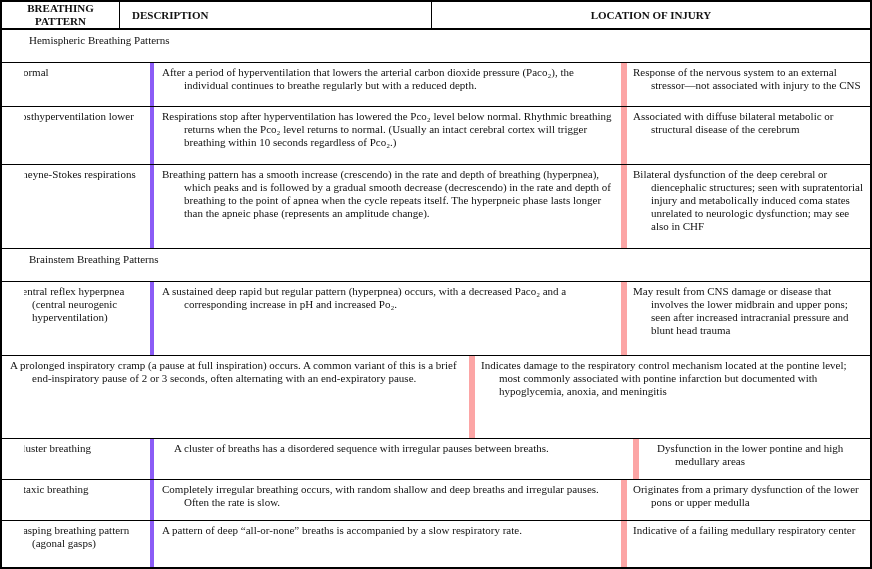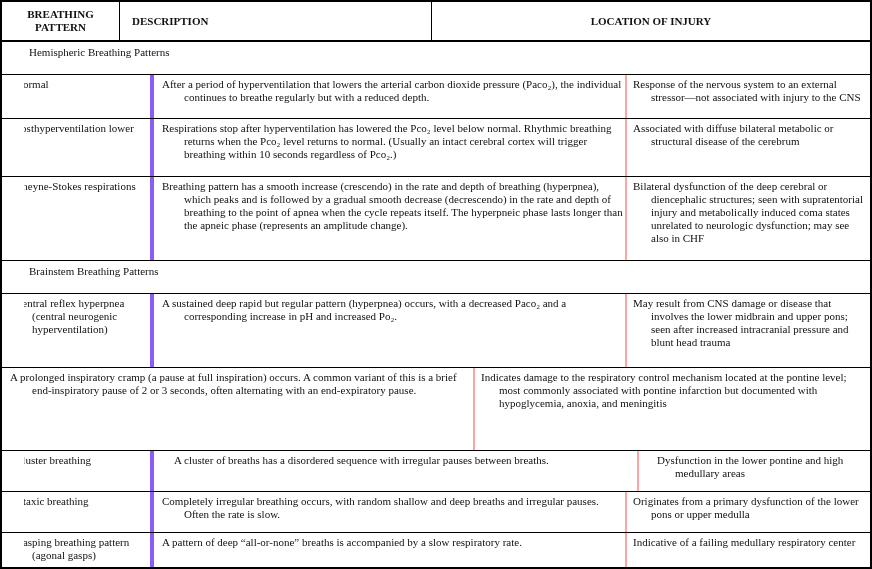--- a/index.html
+++ b/index.html
@@ -16,21 +16,21 @@
     font-size: 11px; line-height: 13px;
     background: #fff;
   }
   .row {
     display: flex;
     box-sizing: border-box;
     border-bottom: 1px solid #000;
     overflow: hidden;
     flex: 0 0 auto;
   }
-  .row.header { border-bottom-width: 2px; height: 40px; }
+  .row.header { border-bottom-width: 2px; height: 28px; }
   .row.section-row { height: 33px; padding-left: 19px; }
   .row.last { border-bottom: none; flex: 1 1 auto; }
 
   .r-normal   { height: 44px; }
   .r-posthyp  { height: 58px; }
   .r-cheyne   { height: 84px; }
   .r-central  { height: 74px; }
   .r-apneusis { height: 83px; }
   .r-cluster  { height: 41px; gap: 12px; }
   .r-ataxic   { height: 41px; }
@@ -57,21 +57,21 @@
 
   
   .section-cell { flex: 1 1 auto; padding: 4px 6px 0 8px; }
 
   
   .c1 {
     flex: 0 0 130px; border-right: 4px solid #8b5cf6;
     padding: 3px 4px 0 8px; text-indent: -17px; margin-left: 22px;
   }
   .c2 {
-    flex: 0 0 473px; border-right: 2px solid #fca5a5;
+    flex: 0 0 473px; border-right: 6px solid #fca5a5;
     padding: 3px 0 0 30px; text-indent: -22px;
   }
   .c3 {
     flex: 1 1 auto;
     padding: 3px 2px 0 24px; text-indent: -18px;
   }
 </style>
 </head>
 <body>
 

